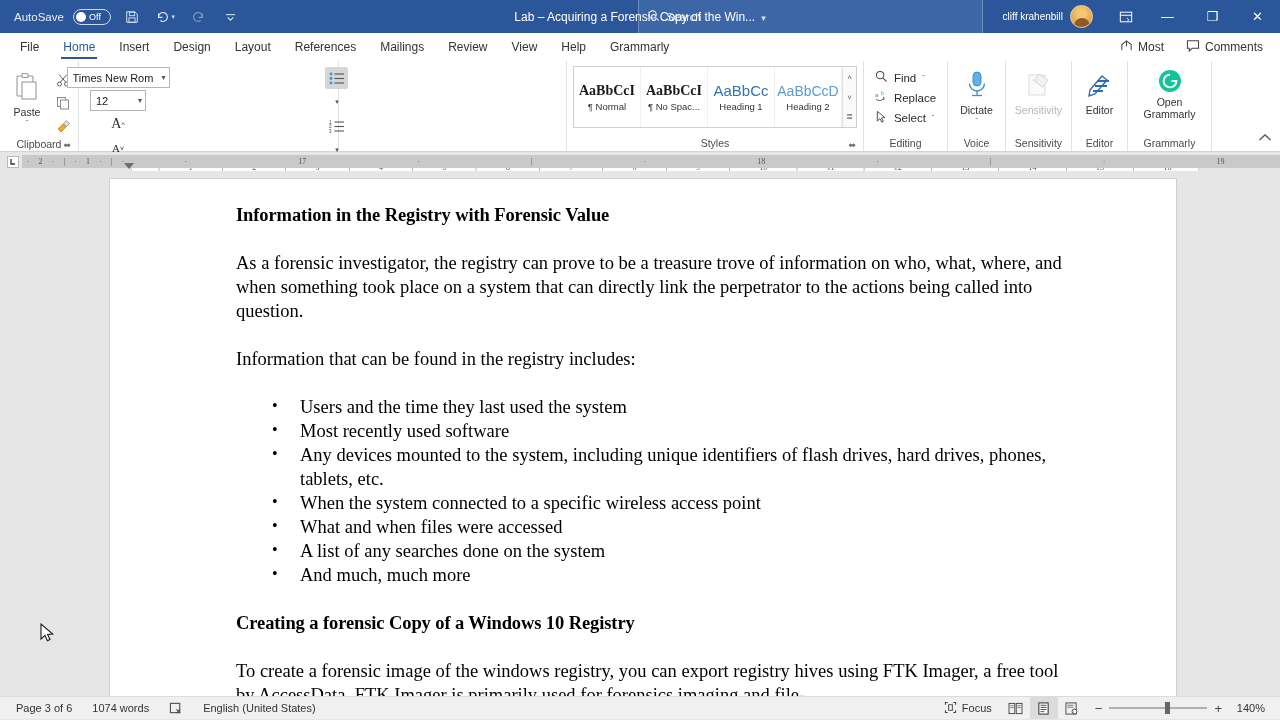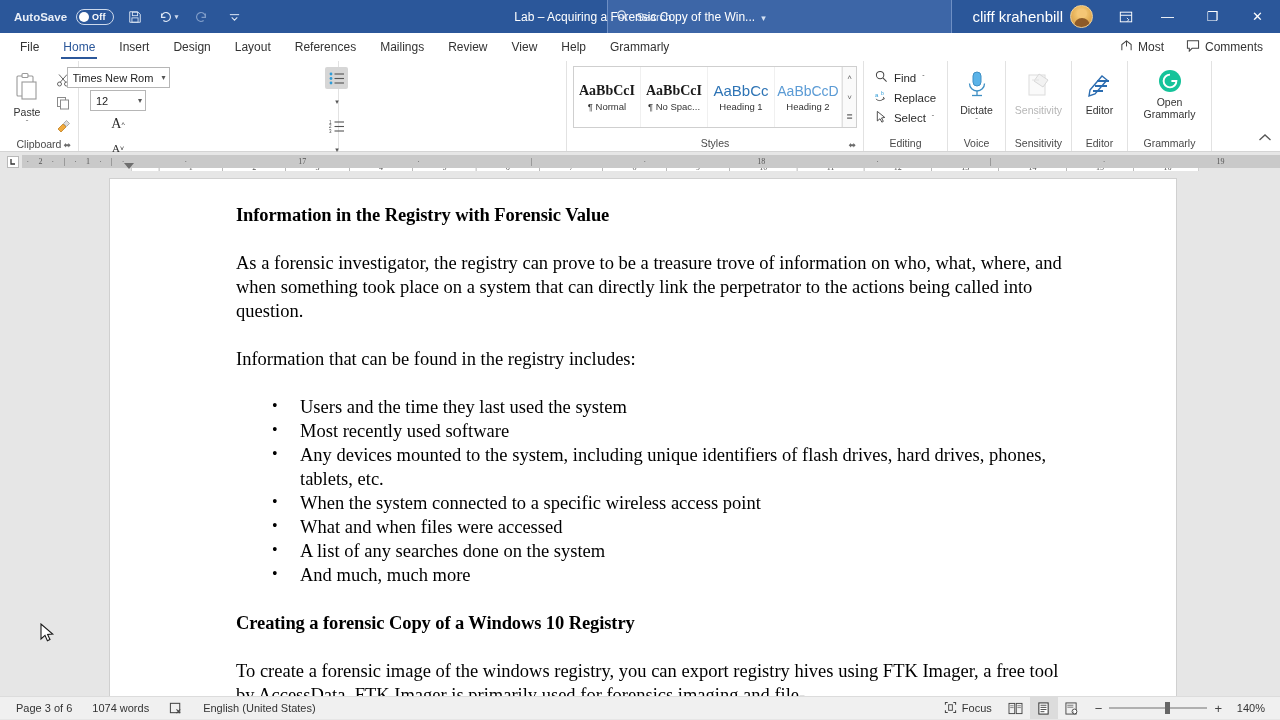--- a/index.html
+++ b/index.html
@@ -14,21 +14,21 @@
   
   .titlebar {
     height: 33px;
     background: #2b579a;
     display: flex;
     align-items: center;
     color: #ffffff;
     font-size: 11.5px;
     position: relative;
   }
-  .tb-left { display: flex; align-items: center; padding-left: 14px; gap: 9px; font-weight: bold; }
+  .tb-left { display: flex; align-items: center; padding-left: 14px; gap: 9px; }
   .autosave-label { font-size: 11.5px; color: #e8eef7; }
   .toggle {
     width: 38px; height: 16px; border-radius: 9px;
     background: #2b579a; border: 1px solid #cdd9ec;
     display: flex; align-items: center; padding: 0 2px; gap: 3px;
   }
   .toggle .knob { width: 10px; height: 10px; border-radius: 50%; background: #ffffff; }
   .toggle .state { font-size: 9px; color: #ffffff; letter-spacing: .2px; }
   .qat-btn {
     width: 24px; height: 24px; display: flex; align-items: center; justify-content: center;
@@ -40,21 +40,21 @@
   }
   .doc-title .caret { font-size: 9px; margin-left: 6px; color: #d6e1f2; }
   .tb-right { margin-left: auto; display: flex; align-items: center; height: 100%; }
   .search-box {
     width: 345px; height: 39px; background: #3d66a7;
     border: 1px solid #6e8fc4; border-radius: 2px;
     display: flex; align-items: center; padding: 0 8px; gap: 7px;
     margin-right: 20px;
   }
   .search-box .ph { font-size: 11px; color: #dfe8f5; }
-  .user-name { font-size: 15px; color: #ffffff; margin-right: 7px; }
+  .user-name { font-size: 10px; color: #ffffff; margin-right: 7px; }
   .avatar {
     width: 23px; height: 23px; border-radius: 50%;
     background: radial-gradient(circle at 50% 36%, #ffd98a 0%, #e8b45c 48%, #c98b3a 100%);
     border: 1px solid #f1d39a; margin-right: 14px; position: relative; overflow: hidden;
   }
   .avatar::after {
     content: ""; position: absolute; left: 50%; top: 55%;
     transform: translateX(-50%); width: 15px; height: 13px; border-radius: 50% 50% 40% 40%;
     background: #8d5a28;
   }

